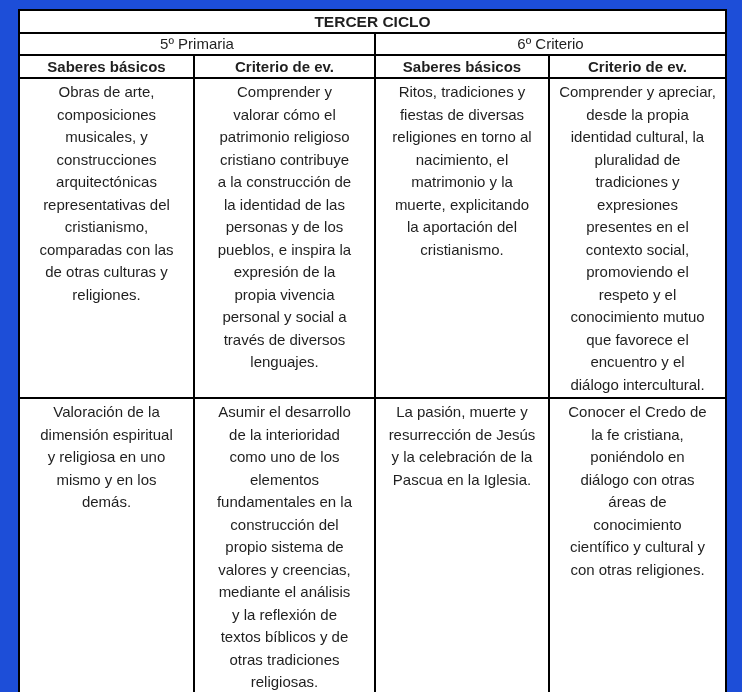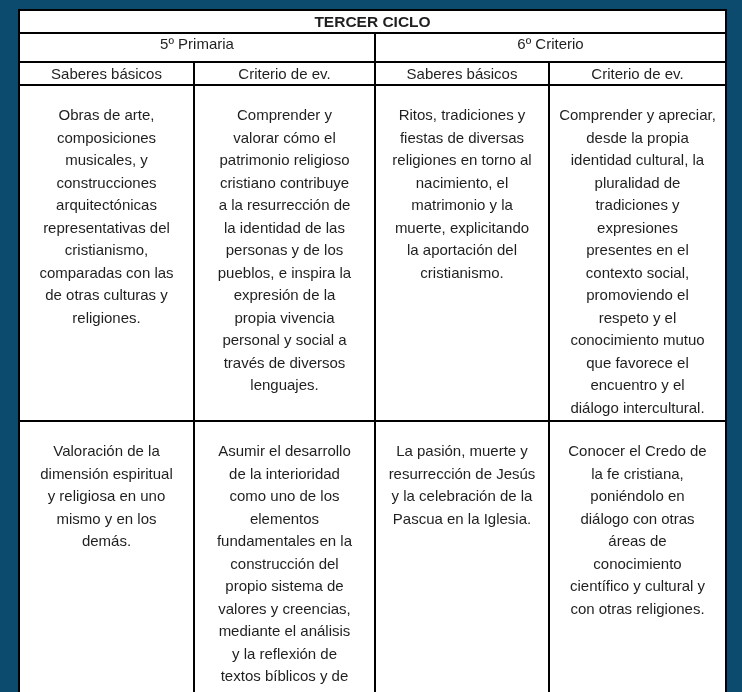--- a/index.html
+++ b/index.html
@@ -7,21 +7,21 @@
     width: 742px;
     height: 692px;
     background: #ffffff;
     font-family: "Liberation Sans", "DejaVu Sans", sans-serif;
     color: #1f1f1f;
   }
   .page {
     position: relative;
     width: 742px;
     height: 692px;
-    background: #0c4a6e;
+    background: #1d4ed8;
     overflow: hidden;
   }
   table.ciclo {
     position: absolute;
     left: 18px;
     top: 9px;
     width: 707px;
     border-collapse: collapse;
     table-layout: fixed;
     background: #ffffff;
@@ -33,37 +33,37 @@
     overflow: hidden;
   }
   td.title-cell {
     height: 23px;
     font-weight: bold;
     font-size: 15.5px;
     line-height: 21px;
     vertical-align: middle;
   }
   td.group-cell {
-    height: 29px;
+    height: 22px;
     font-weight: normal;
     font-size: 15px;
     line-height: 20px;
     vertical-align: middle;
   }
   td.colhead-cell {
     height: 23px;
-    font-weight: normal;
+    font-weight: bold;
     font-size: 15px;
     line-height: 21px;
     vertical-align: middle;
   }
   td.data-cell {
     font-size: 15px;
     line-height: 22.5px;
-    padding: 18px 4px 1px 4px;
+    padding: 2px 4px 1px 4px;
     white-space: pre-line;
   }
   tr.data-row-1 td { height: 311px; }
   tr.data-row-2 td { height: 291px; }
 </style>
 </head>
 <body>
 
 <div class="page">
   <table class="ciclo">
@@ -95,21 +95,21 @@
 arquitectónicas
 representativas del
 cristianismo,
 comparadas con las
 de otras culturas y
 religiones.</td>
         <td class="data-cell">Comprender y
 valorar cómo el
 patrimonio religioso
 cristiano contribuye
-a la resurrección de
+a la construcción de
 la identidad de las
 personas y de los
 pueblos, e inspira la
 expresión de la
 propia vivencia
 personal y social a
 través de diversos
 lenguajes.</td>
         <td class="data-cell">Ritos, tradiciones y
 fiestas de diversas

